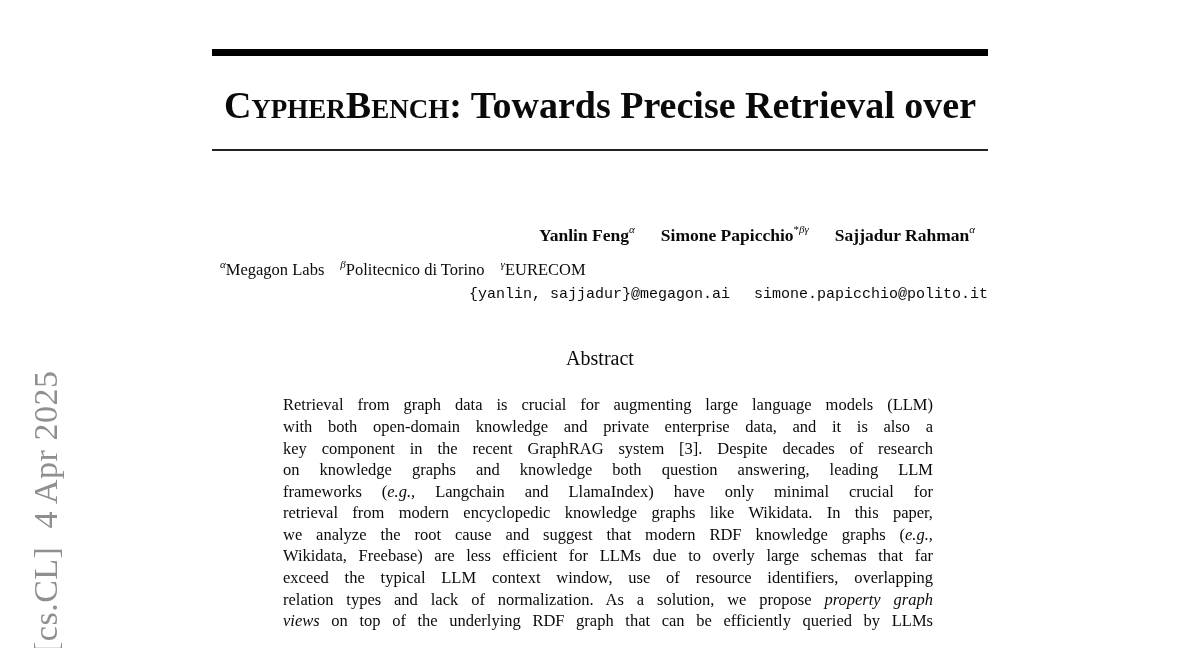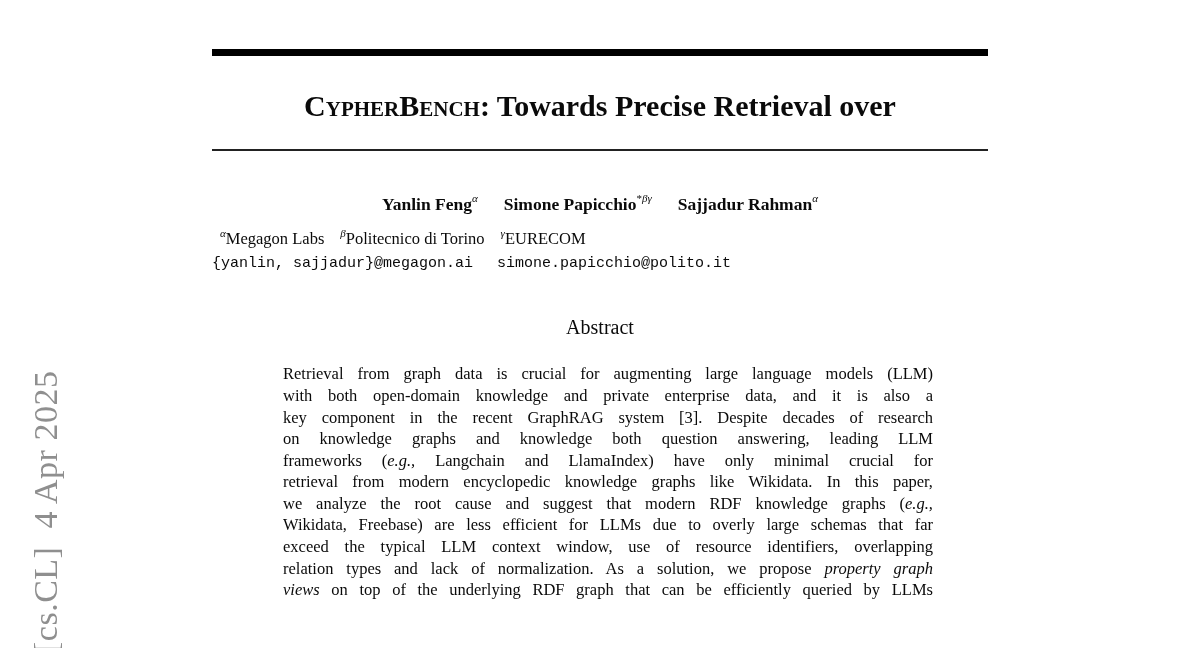--- a/index.html
+++ b/index.html
@@ -30,29 +30,29 @@
     left: 212px;
     top: 0;
     width: 776px;
   }
   .rule-thick { margin-top: 49px; height: 7px; background: #000000; }
   .rule-thin  { margin-top: 24px; height: 2px; background: #222222; }
   .title {
     margin: 30px 0 12px 0;
     text-align: center;
     font-weight: bold;
-    font-size: 30px;
+    font-size: 38px;
     line-height: 39px;
     color: #0a0a0a;
   }
   .title .tline { display: block; }
   .sc { font-variant: small-caps; }
   .authors {
-    margin-top: 37px;
-    text-align: center;
+    margin-top: 68px;
+    text-align: right;
     font-size: 17.5px;
     line-height: 22px;
     font-weight: bold;
   }
   .author { margin: 0 13px; white-space: nowrap; }
   .authors sup, .affils sup {
     font-size: 11px;
     font-weight: normal;
     position: relative;
     top: -1px;
@@ -60,21 +60,21 @@
   .gk { font-style: italic; }
   .affils {
     margin-top: 9px;
     text-align: left;
     font-size: 16.5px;
     line-height: 21px;
   }
   .affil { margin: 0 8px; white-space: nowrap; }
   .emails {
     margin-top: 5px;
-    text-align: left;
+    text-align: right;
     font-family: "Liberation Mono", monospace;
     font-size: 15px;
     line-height: 20px;
   }
   .emails .email + .email { margin-left: 15px; }
   .abs-title {
     margin-top: 41px;
     text-align: center;
     font-size: 20px;
     line-height: 24px;

